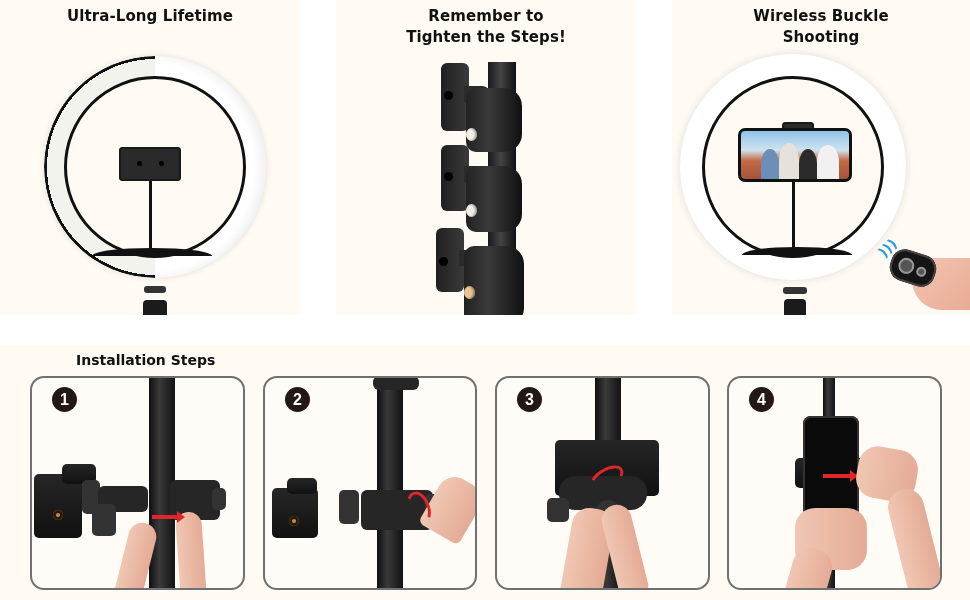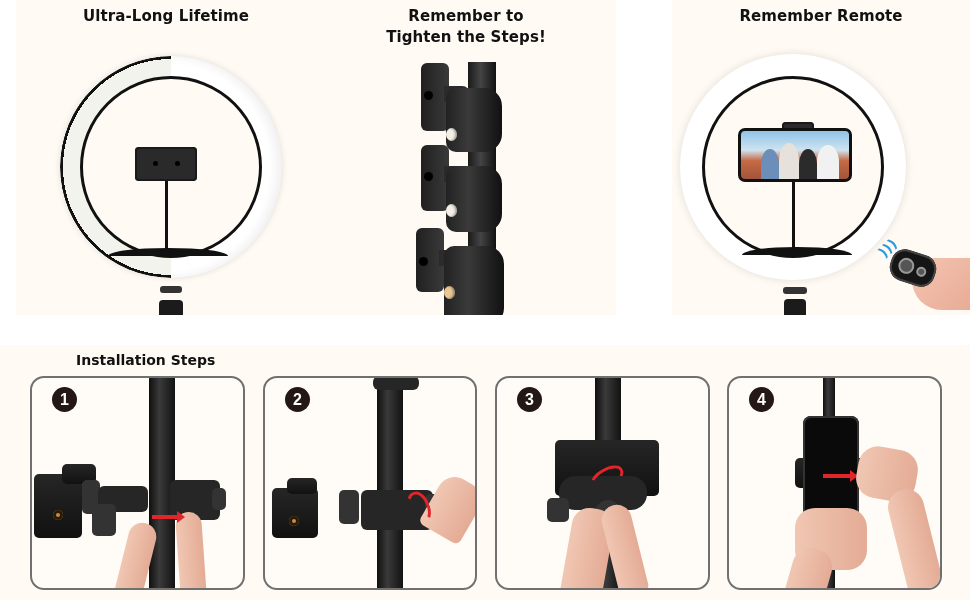--- a/index.html
+++ b/index.html
@@ -1,21 +1,21 @@
 <!DOCTYPE html>
 <html><head>
   <meta charset="utf-8">
   <style>
     * { margin: 0; padding: 0; box-sizing: border-box; }
     html, body { width: 970px; height: 600px; background: #ffffff; overflow: hidden; }
     body { position: relative; font-family: "DejaVu Sans", "Liberation Sans", sans-serif; }
 
     .panel { position: absolute; top: 0; height: 315px; background: #fffaf4; overflow: hidden; }
-    .panel-1 { left: 16px; width: 300px; }
-    .panel-2 { left: 316px; width: 300px; text-decoration: underline; }
+    .panel-1 { left: 0; width: 300px; }
+    .panel-2 { left: 336px; width: 300px; text-decoration: underline; }
     .panel-3 { left: 672px; width: 298px; }
 
     .caption {
       position: absolute; top: 6px; left: 0; right: 0;
       text-align: center; font-size: 15px; font-weight: bold; line-height: 21px;
       color: #111111; letter-spacing: 0.1px;
     }
     .caption span { display: block; }
 
     
@@ -164,21 +164,22 @@
     <div class="clamp-knob" style="left:100px; top:228px; width:28px; height:64px;"></div>
     <div class="clamp-stem" style="left:123px; top:250px; width:30px; height:16px;"></div>
     <div class="clamp-body" style="left:128px; top:246px; width:60px; height:80px;"></div>
     <div class="clamp-hole" style="left:103px; top:257px;"></div>
     <div class="clamp-pin" style="left:128px; top:286px; background:#e9c795;"></div>
   </div>
 </div>
 
 <div class="panel panel-3">
   <div class="caption">
-    <span>Remember Remote</span>
+    <span>Wireless Buckle</span>
+    <span>Shooting</span>
   </div>
   <div>
     <div class="ring-outer ring-3"></div>
     <div class="ring-inner ring-3-inner"></div>
     <div class="holder" style="left:110px; top:122px; width:32px; height:60px;"></div>
     <div class="phone-h" style="left:66px; top:128px; width:114px; height:54px;">
       <div class="phone-screen">
         <div class="person" style="left:20px; width:18px; height:30px; background:#6b8fb8;"></div>
         <div class="person" style="left:38px; width:20px; height:36px; background:#e6e1da;"></div>
         <div class="person" style="left:58px; width:18px; height:30px; background:#2b2b2b;"></div>

